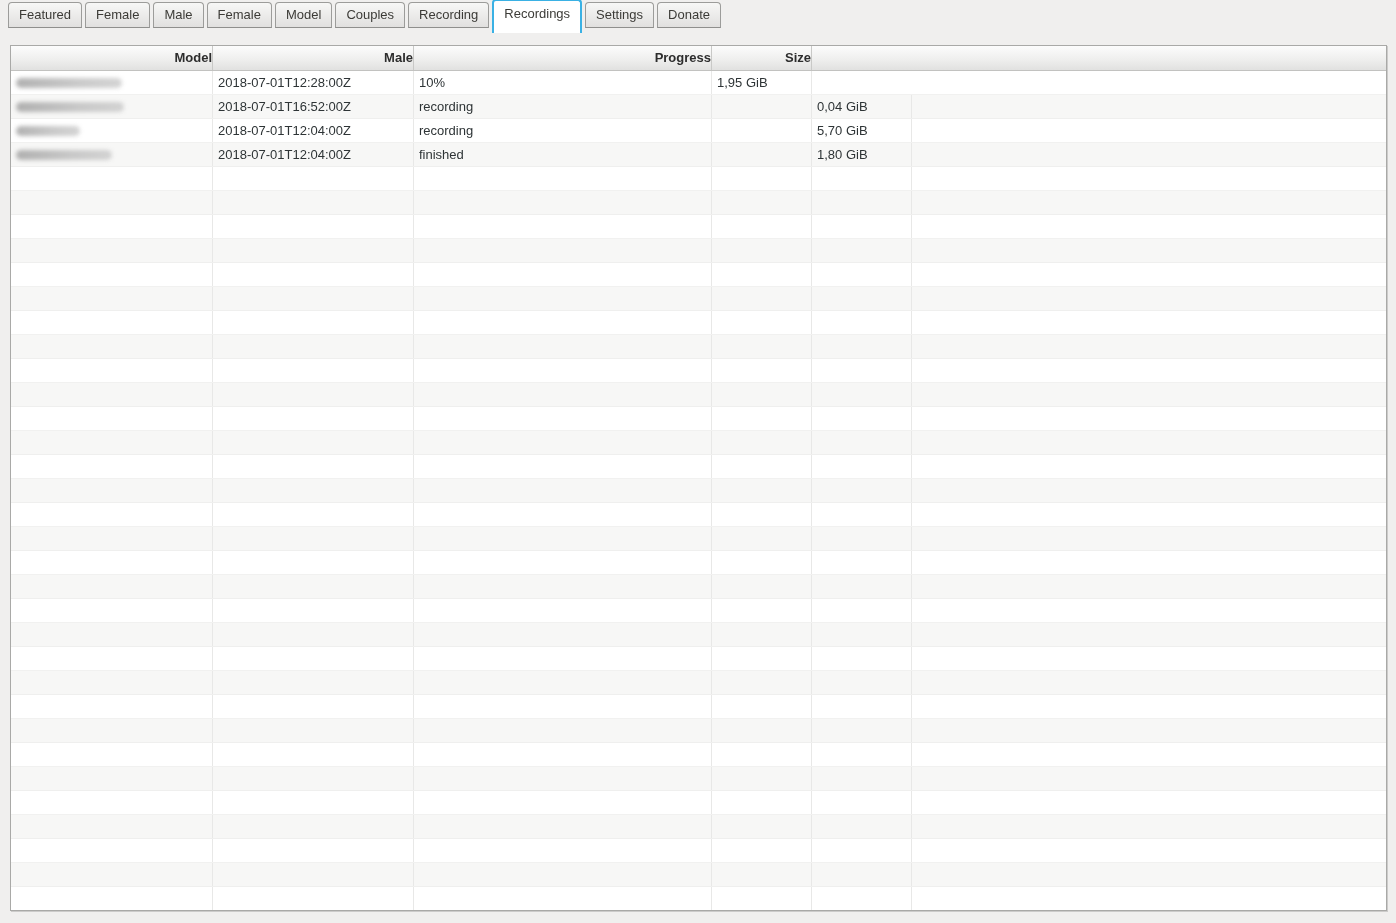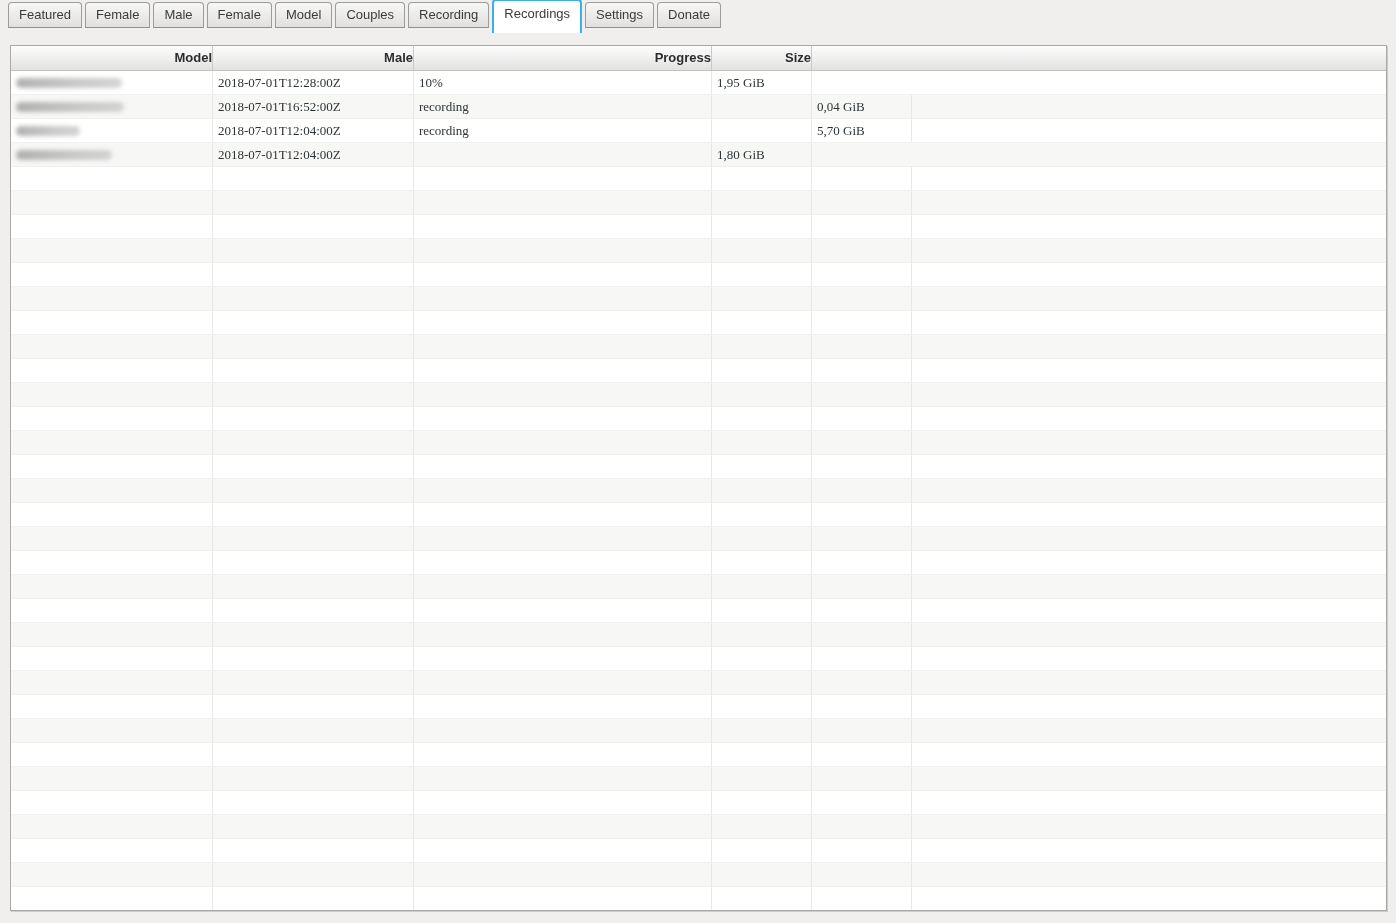--- a/index.html
+++ b/index.html
@@ -86,21 +86,21 @@
   .row:nth-child(even) { background: #f7f7f6; border-bottom-color: #efefee; }
   .td {
     padding-left: 5px;
     line-height: 23px;
     border-right: 1px solid #e8e8e7;
     overflow: hidden;
     white-space: nowrap;
     display: flex;
     align-items: center;
   }
-  .td.text { display: block; font-family: Liberation Serif, serif; }
+  .td.text { display: block; }
   .td:last-child { border-right: none; }
 
   .redacted {
     height: 10px;
     border-radius: 5px;
     background: linear-gradient(90deg, #9e9e9e, #bdbdbd 60%, #c9c9c9);
     filter: blur(2px);
     opacity: 0.8;
   }
 </style>
@@ -176,20 +176,21 @@
     <div class="td text">recording</div>
     <div class="td text"></div>
     <div class="td text">5,70 GiB</div>
     <div class="td text"></div>
   </div>
       <div class="row">
     <div class="td">
       <div class="redacted" style="width: 96px;"></div>
     </div>
     <div class="td text">2018-07-01T12:04:00Z</div>
+    <div class="td text">finished</div>
     <div class="td text"></div>
     <div class="td text">1,80 GiB</div>
     <div class="td text"></div>
   </div>
       <div class="row">
     <div class="td"></div>
     <div class="td"></div>
     <div class="td"></div>
     <div class="td"></div>
     <div class="td"></div>

